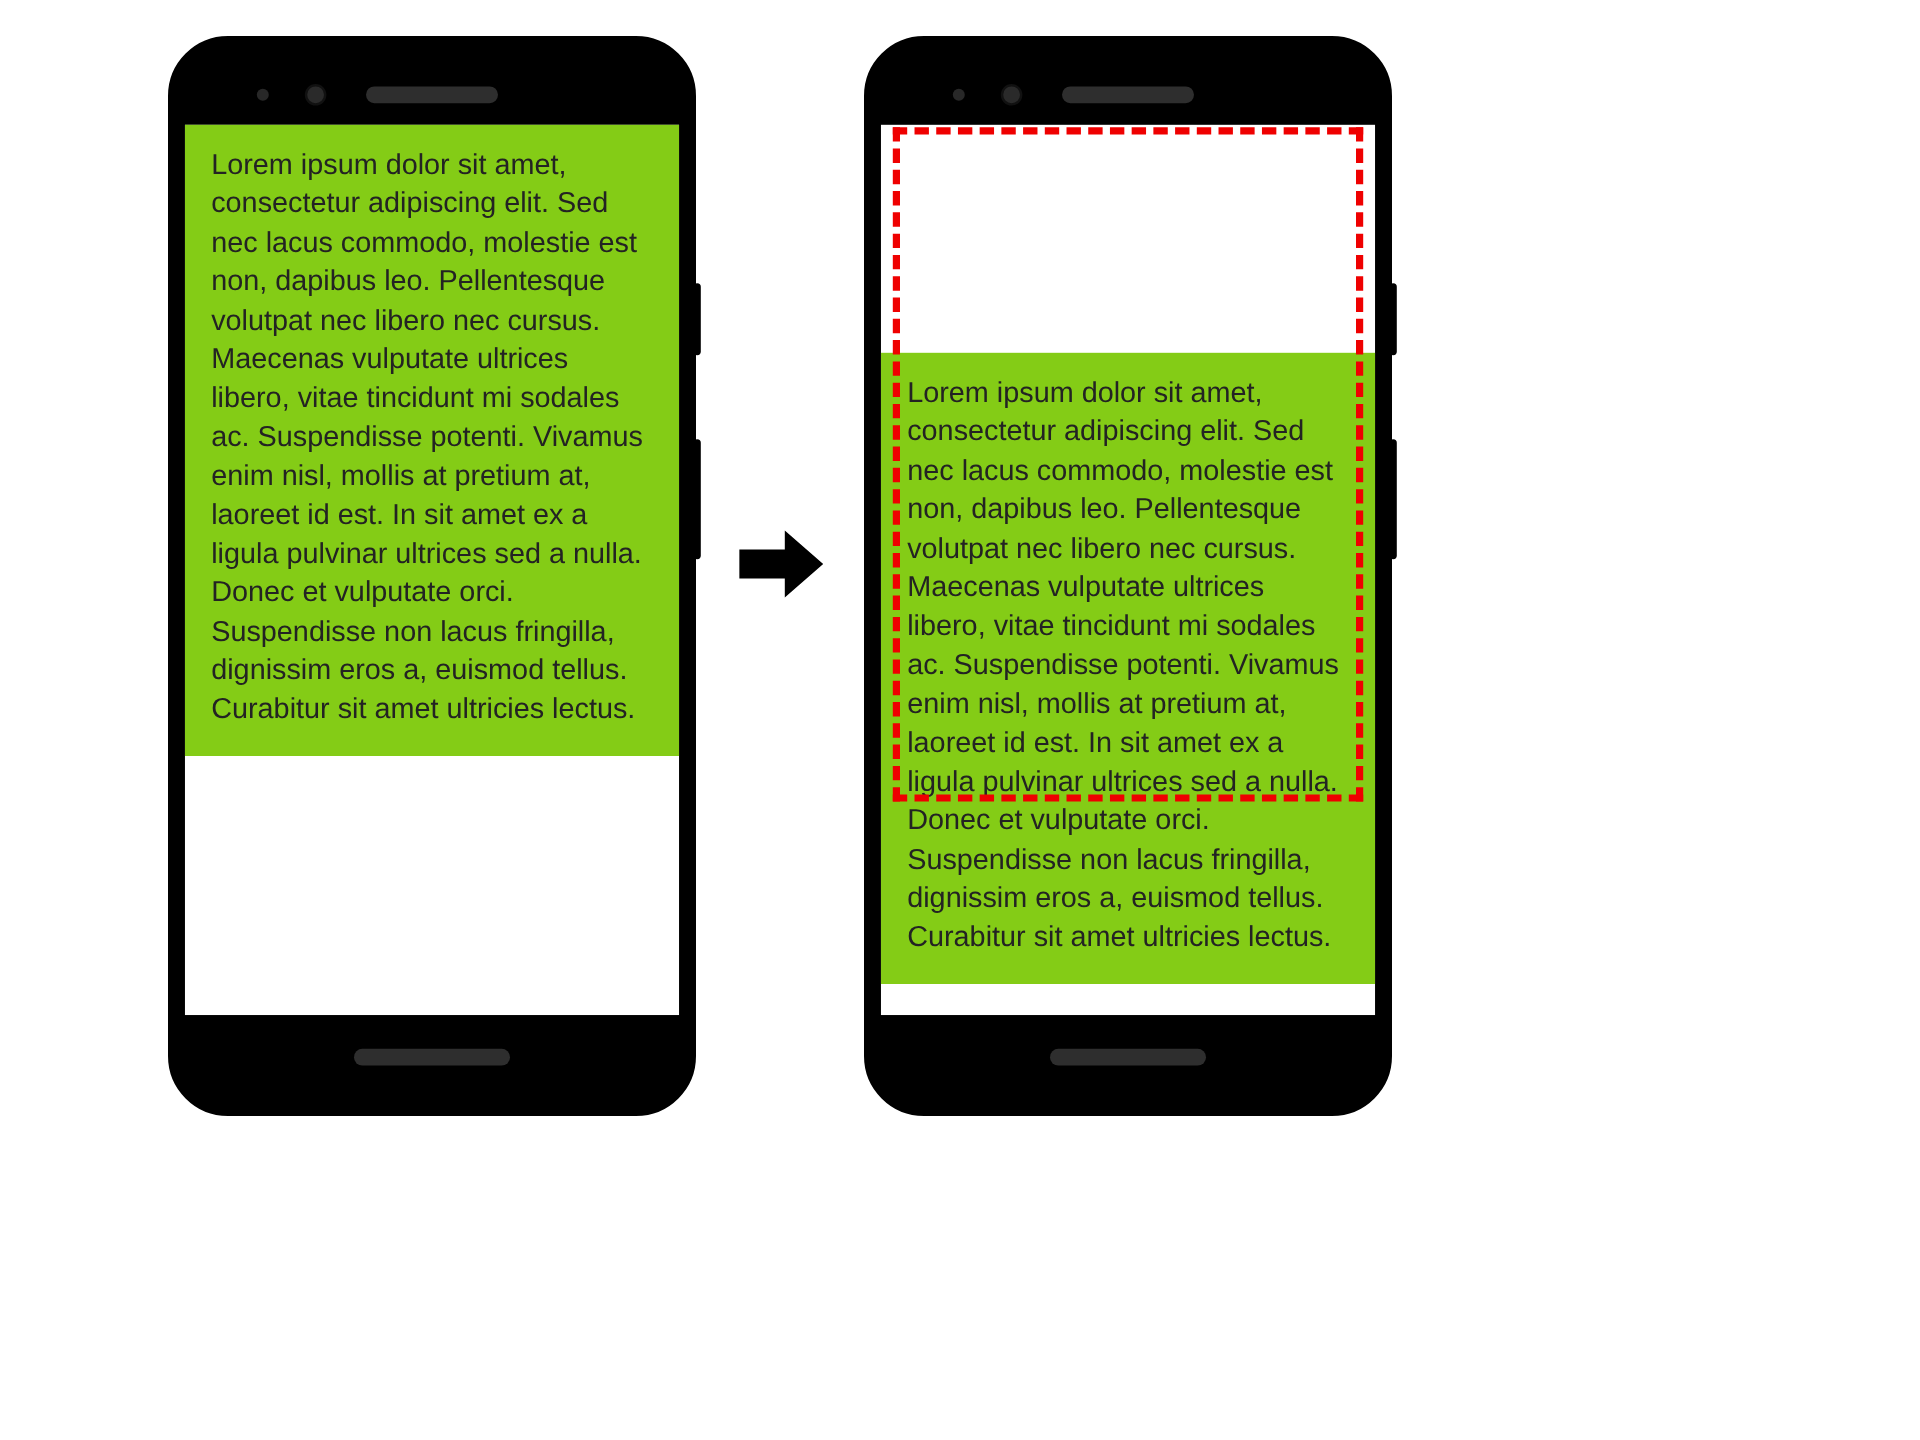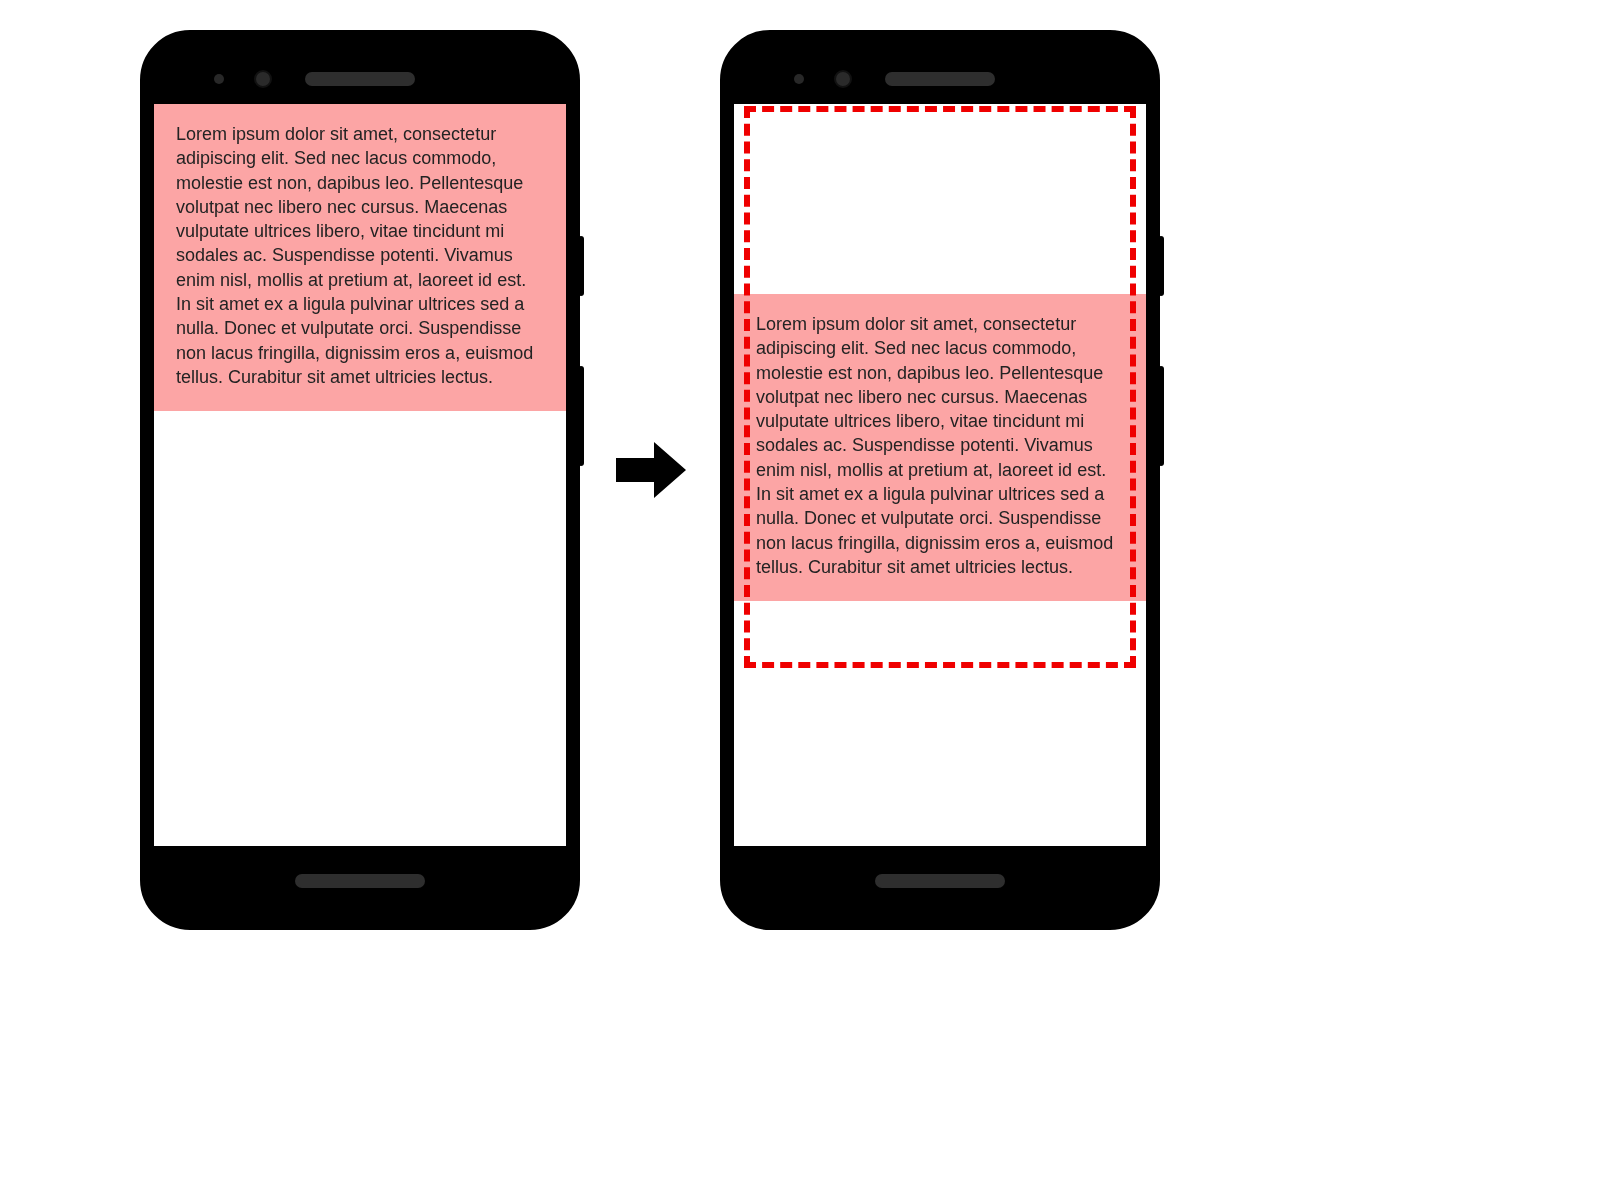--- a/index.html
+++ b/index.html
@@ -58,23 +58,23 @@
     background: #000;
   }
   .speaker-bottom {
     position: absolute;
     bottom: 28px; left: 50%; transform: translateX(-50%);
     width: 130px; height: 14px; background: #2e2e2e; border-radius: 8px;
   }
   .textblock {
     position: absolute;
     left: 0; right: 0;
-    background: #fca5a5;
+    background: #84cc16;
     padding: 18px 22px 22px 22px;
-    font-size: 18px;
+    font-size: 24px;
     line-height: 1.35;
     color: #232323;
   }
   .textblock-top { top: 0; }
   .textblock-mid { top: 190px; }
   .dashed-overlay {
     position: absolute;
     border: 6px dashed #ef0000;
     background: transparent;
     pointer-events: none;

